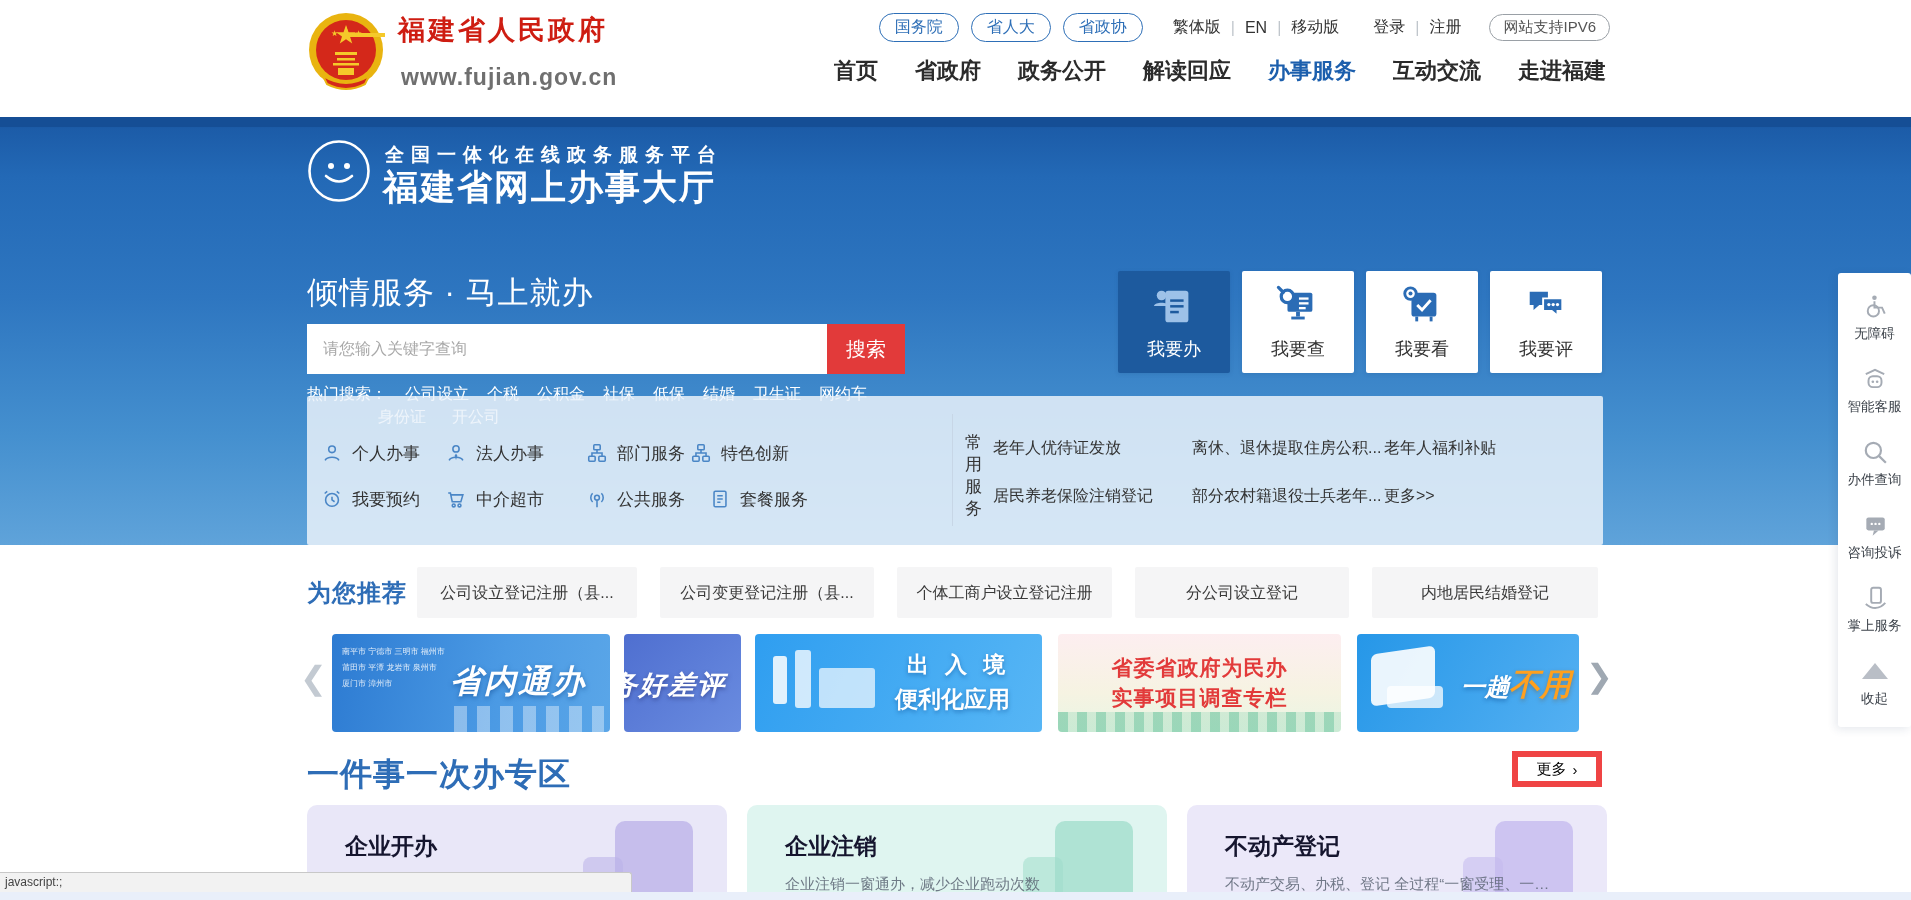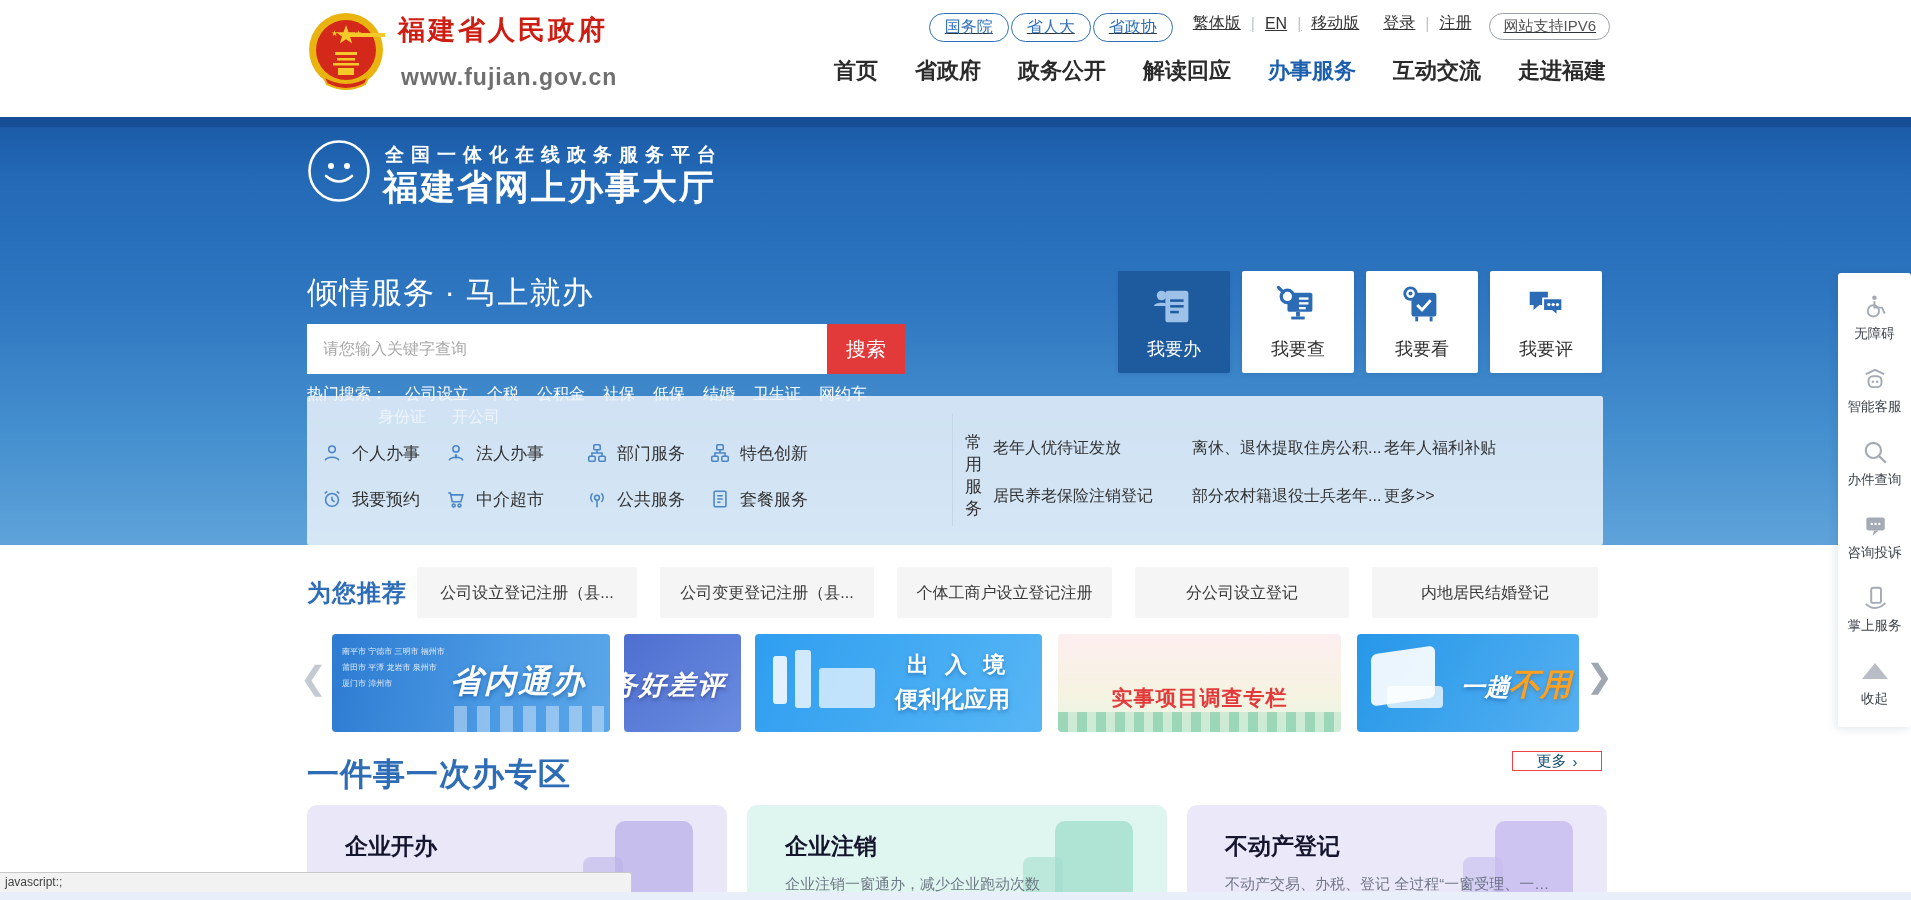--- a/index.html
+++ b/index.html
@@ -8,21 +8,21 @@
     position: relative; overflow: hidden; background:#fff;
     font-family:"Liberation Sans", sans-serif; color:#333;
   }
 
   
   .header { position:absolute; left:0; top:0; width:1911px; height:117px; background:#fff; z-index:10; }
   .emblem { position:absolute; left:307px; top:10px; width:78px; height:86px; }
   .site-name { position:absolute; left:398px; top:12px; font-family:"DejaVu Serif", serif;
     font-size:27px; font-weight:bold; color:#ce1d12; letter-spacing:3px; }
   .site-url { position:absolute; left:401px; top:64px; font-size:23px; font-weight:bold; color:#6f6f6f; letter-spacing:1px; }
-  .top-links { position:absolute; right:301px; top:13px; display:flex; align-items:flex-start; gap:2px; font-size:16px;text-decoration:underline; }
+  .top-links { position:absolute; right:301px; top:13px; display:flex; align-items:center; gap:12px; font-size:16px; }
   .pill { border:1px solid #2e6fb7; color:#2e6fb7; border-radius:15px; padding:3px 15px; cursor:pointer; }
   .lang-group { display:flex; align-items:center; gap:10px; margin-left:18px; color:#333; }
   .sep { color:#c0c6cc; }
   .auth-group { display:flex; align-items:center; gap:10px; margin-left:22px; color:#333; }
   .ipv6 { border:1px solid #9aa0a6; color:#555; border-radius:15px; padding:3px 13px; font-size:15px; margin-left:16px; }
   .main-nav { position:absolute; right:305px; top:56px; display:flex; gap:37px; font-size:22px; font-weight:bold; color:#2b2b2b; }
   .main-nav .nav-item { cursor:pointer; }
   .main-nav .nav-item.active { color:#1c5fad; }
 
   
@@ -94,22 +94,22 @@
   .b5 { left:1357px; width:222px; background:linear-gradient(120deg,#2697e8,#54b0f2); }
   .b5 .comp { position:absolute; left:14px; top:16px; width:64px; height:52px; background:rgba(255,255,255,.9);
     border-radius:6px; transform:skewY(-8deg); }
   .b5 .comp2 { position:absolute; left:30px; top:52px; width:56px; height:22px; background:rgba(255,255,255,.75); border-radius:4px; }
   .b5 .b5-text { position:absolute; left:104px; top:30px; white-space:nowrap; }
   .b5 .t-white { color:#fff; font-size:24px; font-weight:bold; font-style:italic; text-shadow:0 2px 4px rgba(15,80,150,.6); }
   .b5 .t-orange { color:#ffa01e; font-size:31px; font-weight:bold; font-style:italic; text-shadow:0 2px 4px rgba(120,60,0,.35); }
 
   
   .once-title { position:absolute; left:307px; top:753px; font-size:32px; font-weight:bold; color:#2e6db6; letter-spacing:1px; }
-  .more-btn { position:absolute; left:1512px; top:751px; width:90px; height:20px; background:#fff; border:1px solid #ef4444;
-    display:flex; align-items:center; justify-content:center; gap:6px; font-size:15px; color:#0c4a6e; cursor:pointer; }
+  .more-btn { position:absolute; left:1512px; top:751px; width:90px; height:36px; background:#fff; border:6px solid #ef4444;
+    display:flex; align-items:center; justify-content:center; gap:6px; font-size:15px; color:#000000; cursor:pointer; }
   .card { position:absolute; top:805px; width:420px; height:120px; border-radius:10px; cursor:pointer; overflow:hidden; }
   .card1 { left:307px; background:#e9e7f8; }
   .card2 { left:747px; background:#dff5f0; }
   .card3 { left:1187px; background:#ebe8f9; }
   .card-title { position:absolute; left:38px; top:26px; font-size:23px; font-weight:bold; color:#15152e; }
   .card-sub { position:absolute; left:38px; top:70px; font-size:15px; color:rgba(90,100,115,.85); width:330px;
     white-space:nowrap; overflow:hidden; }
   .deco-a { position:absolute; right:34px; top:16px; width:78px; height:110px; border-radius:10px; opacity:.75; }
   .deco-b { position:absolute; right:104px; top:52px; width:40px; height:74px; border-radius:8px; opacity:.55; }
   .card1 .deco-a, .card1 .deco-b { background:#b9b0e8; }
@@ -302,21 +302,21 @@
       <span class="mm-icon">
         <svg width="22" height="22" viewBox="0 0 24 24" fill="none" stroke="currentColor" stroke-width="1.7">
             <rect x="8.5" y="3" width="7" height="5.5" rx="1"></rect>
             <rect x="3" y="15.5" width="7" height="5.5" rx="1"></rect>
             <rect x="14" y="15.5" width="7" height="5.5" rx="1"></rect>
             <path d="M12 8.5V12M6.5 15.5V12h11v3.5"></path>
           </svg>
       </span>
       <span>部门服务</span>
     </div>
-    <div class="mm-item" style="left:402px; top:42px;">
+    <div class="mm-item" style="left:383px; top:42px;">
       <span class="mm-icon">
         <svg width="22" height="22" viewBox="0 0 24 24" fill="none" stroke="currentColor" stroke-width="1.7">
             <rect x="8.5" y="3" width="7" height="5.5" rx="1"></rect>
             <rect x="3" y="15.5" width="7" height="5.5" rx="1"></rect>
             <rect x="14" y="15.5" width="7" height="5.5" rx="1"></rect>
             <path d="M12 8.5V12M6.5 15.5V12h11v3.5"></path>
           </svg>
       </span>
       <span>特色创新</span>
     </div>
@@ -393,20 +393,21 @@
 
 <div class="banner b3">
   <div class="fig" style="left:18px; top:22px; width:14px; height:48px;"></div>
   <div class="fig" style="left:40px; top:16px; width:16px; height:58px; opacity:.9;"></div>
   <div class="fig" style="left:64px; top:34px; width:56px; height:40px; opacity:.8;"></div>
   <div class="b3-title">出 入 境</div>
   <div class="b3-sub">便利化应用</div>
 </div>
 
 <div class="banner b4">
+  <div class="b4-line" style="top:20px;">省委省政府为民办</div>
   <div class="b4-line" style="top:50px;">实事项目调查专栏</div>
   <div class="skyline2"></div>
 </div>
 
 <div class="banner b5">
   <div class="comp"></div>
   <div class="comp2"></div>
   <div class="b5-text">
     <span class="t-white">一趟</span><span class="t-orange">不用</span>
   </div>

